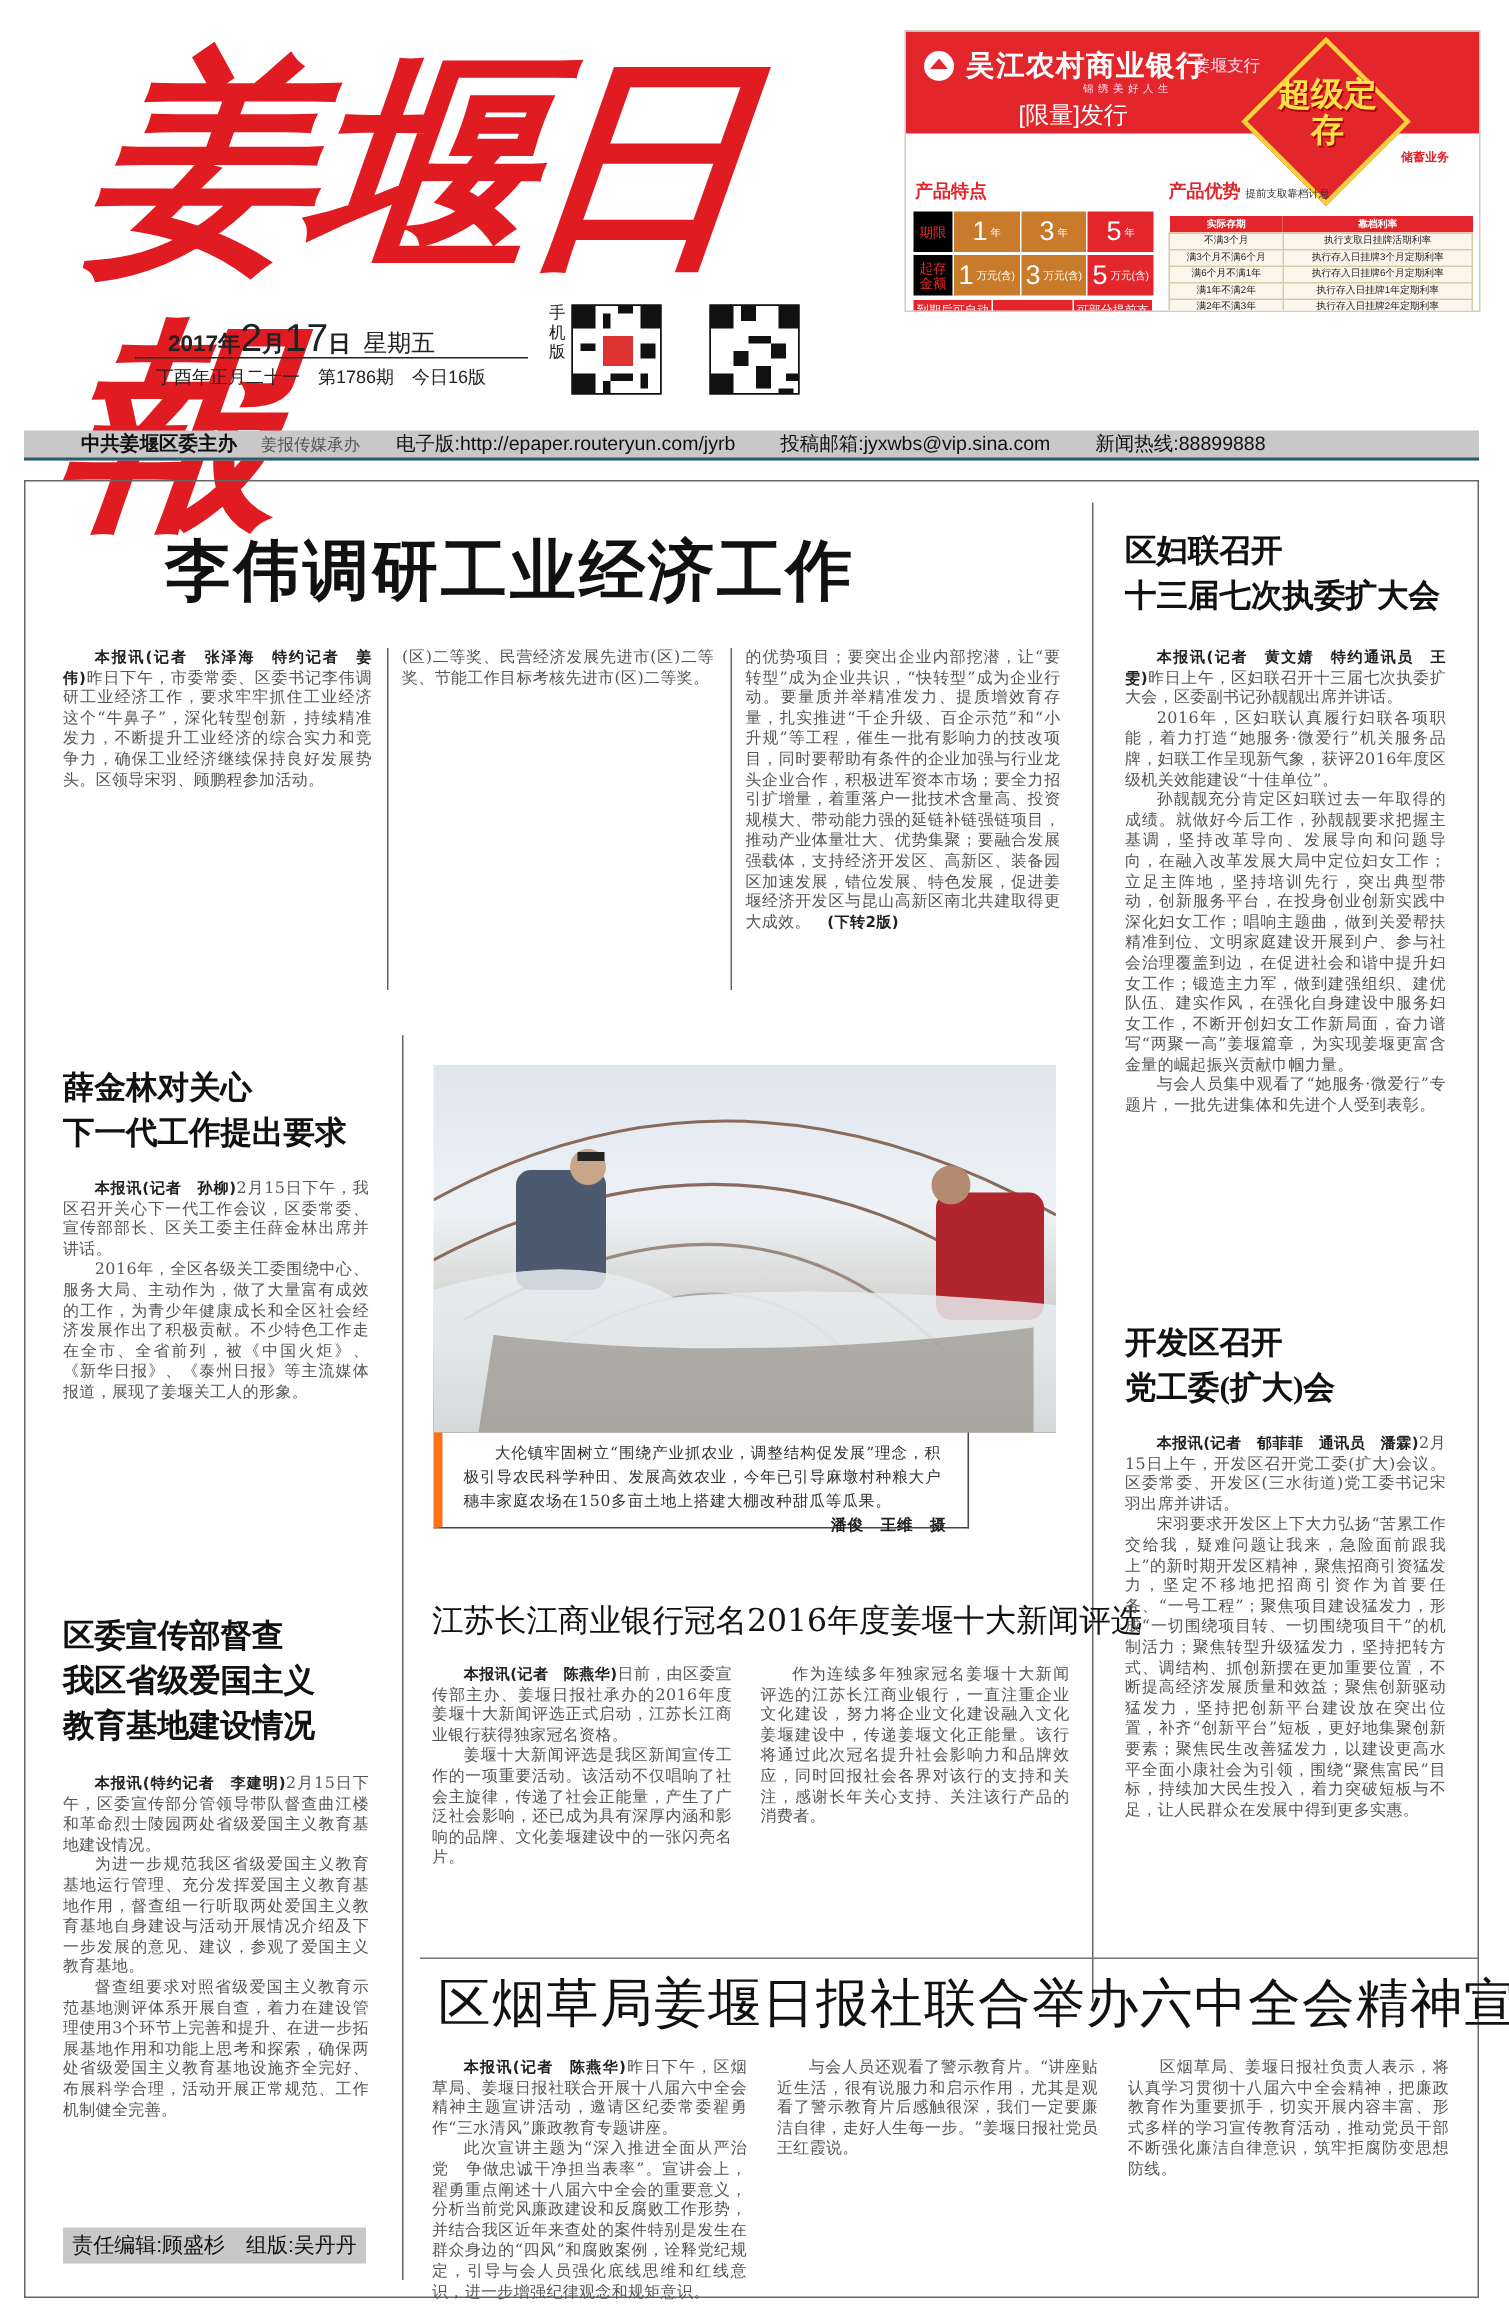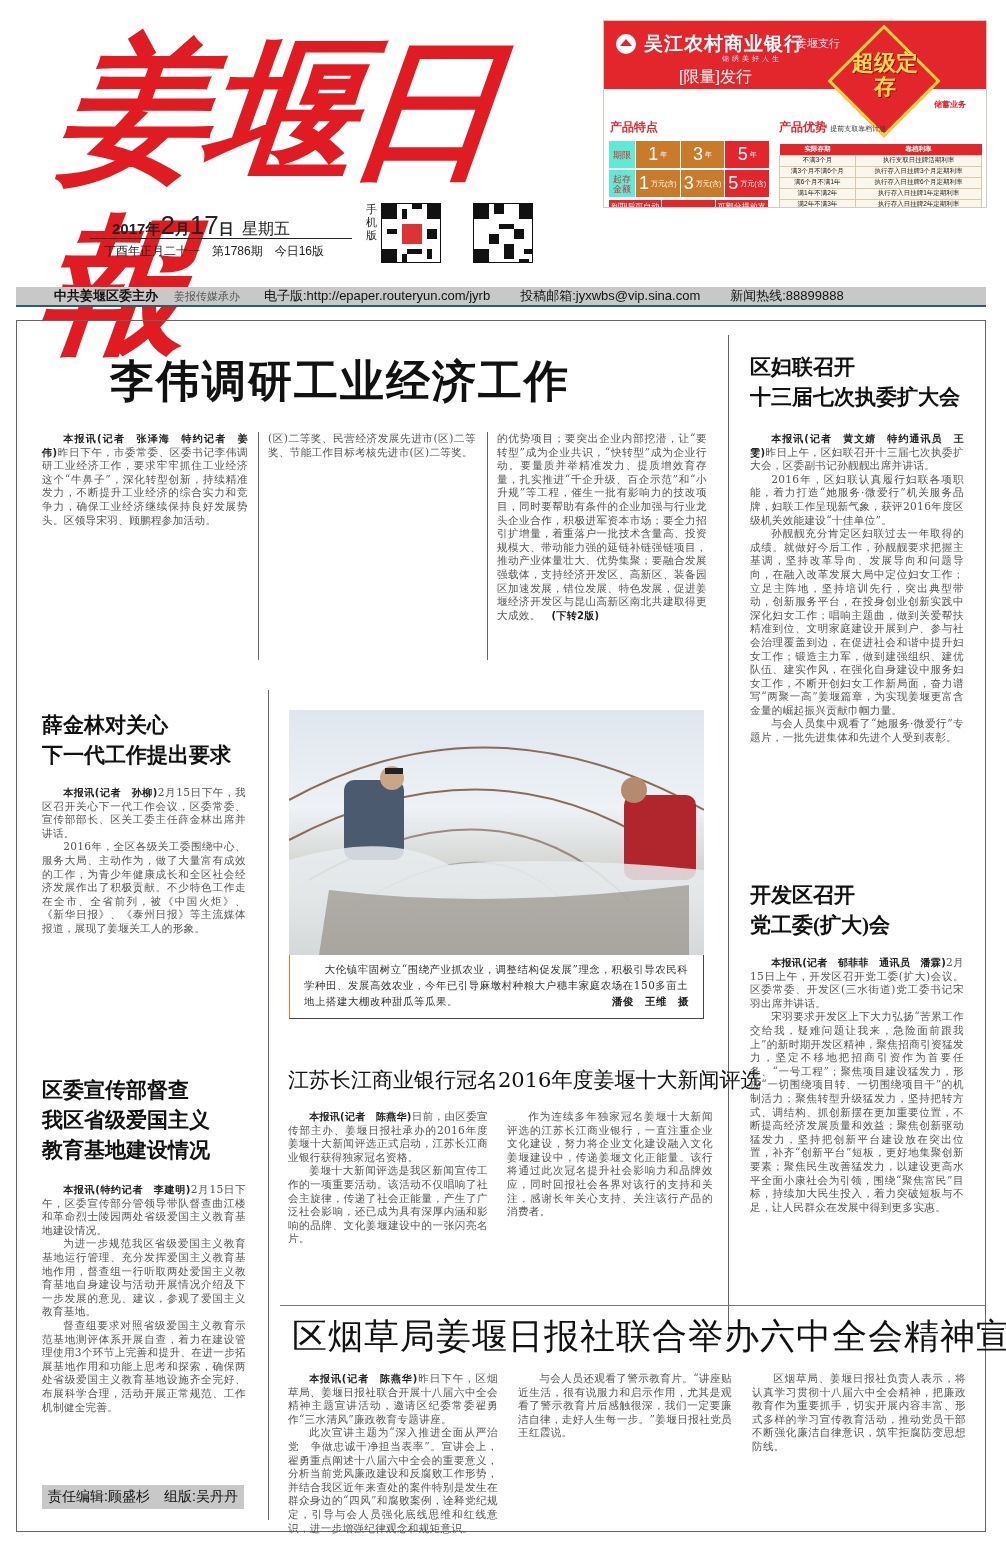--- a/index.html
+++ b/index.html
@@ -22,21 +22,21 @@
 .ad-branch{position:absolute;left:192px;top:15px;color:#fde;font-size:11px}
 .ad-slogan{position:absolute;left:118px;top:33px;color:#fde;font-size:7px;letter-spacing:3px}
 .ad-limited{position:absolute;left:75px;top:46px;color:#fff;font-size:16px}
 .ad-badge{position:absolute;left:240px;top:20px;width:80px;height:80px;background:#e2262c;transform:rotate(45deg);border:3px solid #f5d23a}
 .ad-badge-text{position:absolute;left:245px;top:30px;width:72px;text-align:center;color:#ffe04a;font-size:22px;font-weight:bold;line-height:24px;text-shadow:1px 1px 0 #a00}
 .ad-saving{position:absolute;left:330px;top:78px;color:#e2262c;font-size:8px;font-weight:bold}
 .ad-h{position:absolute;color:#e2262c;font-weight:bold;font-size:12px}
 .ad-h small{font-size:7px;color:#333;font-weight:normal}
 .feat{position:absolute;left:5px;top:120px;width:160px}
 .feat-row{display:flex;height:27px;margin-bottom:2px}
-.feat-lab{width:26px;background:#5eead4;color:#e2262c;font-size:9px;display:flex;align-items:center;justify-content:center;text-align:center;line-height:10px}
+.feat-lab{width:26px;background:#000000;color:#e2262c;font-size:9px;display:flex;align-items:center;justify-content:center;text-align:center;line-height:10px}
 .feat-cell{flex:1;margin-left:1px;color:#fff;font-size:18px;display:flex;align-items:center;justify-content:center}
 .feat-cell small{font-size:7px;margin-left:2px}
 .feat-bottom{display:flex;height:24px;margin-top:3px}
 .feat-b{flex:1;margin-right:1px;background:#e2262c;color:#fff;font-size:8px;text-align:center;display:flex;align-items:center;justify-content:center;line-height:10px}
 .adv{position:absolute;left:175px;top:123px;width:203px;border-collapse:collapse;font-size:6.5px}
 .adv th{background:#e2262c;color:#fff;height:11px;font-weight:bold}
 .adv td{border:1px solid #d9c9a8;height:11px;text-align:center;background:#fbf6ec;color:#222}
 .ad-foot{position:absolute;left:0;top:218px;width:100%;height:30px;background:#f2de9a;font-size:8px;color:#222}
 .ad-foot-strip{position:absolute;left:0;top:213px;width:100%;height:5px;background:linear-gradient(90deg,#f2de9a 20%,#e2262c 40%)}
 
@@ -45,21 +45,21 @@
 
 .frame{left:16px;top:320px;width:970px;height:1212px;border:1px solid #666}
 .hl-main{font-family:"DejaVu Sans",sans-serif;font-weight:bold;color:#111}
 .body{font-size:10.6px;line-height:13.6px;color:#555;text-align:justify;letter-spacing:.3px}
 .body p{text-indent:2em}
 .body b{color:#222;font-family:"DejaVu Sans",sans-serif;font-size:10px}
 .hl{font-family:Liberation Serif, serif;font-weight:bold;color:#111;font-size:21px;line-height:30px}
 .hl-serif{font-family:"DejaVu Serif",serif;font-weight:normal;color:#111}
 .vline{background:#666;width:1px}
 .photo{left:289px;top:710px;width:415px;height:245px;overflow:hidden;background:linear-gradient(180deg,#dfe6ee 0%,#eef2f6 40%,#c9c8c2 75%,#6e6a60 100%)}
-.caption-box{left:289px;top:955px;width:415px;height:64px;border-left:1px solid #f97316;border-right:1px solid #444;border-bottom:1px solid #444}
+.caption-box{left:289px;top:955px;width:357px;height:64px;border-left:6px solid #f97316;border-right:1px solid #444;border-bottom:1px solid #444}
 .caption{font-size:10.4px;line-height:16px;color:#333;padding:6px 14px 0 14px;text-indent:2em;font-family:"DejaVu Serif",serif;letter-spacing:.6px}
 .caption .credit{float:right;font-family:"DejaVu Sans",sans-serif;font-weight:bold;color:#222;text-indent:0}
 .editor{left:42px;top:1485px;width:202px;height:24px;background:#c8c8c8;font-family:"Liberation Sans",sans-serif;font-size:14px;color:#111;display:flex;align-items:center;justify-content:center}
 .hr{height:1px;background:#777}
 </style>
 </head>
 <body>
 
 <div class="abs masthead">姜堰日報</div>
 

